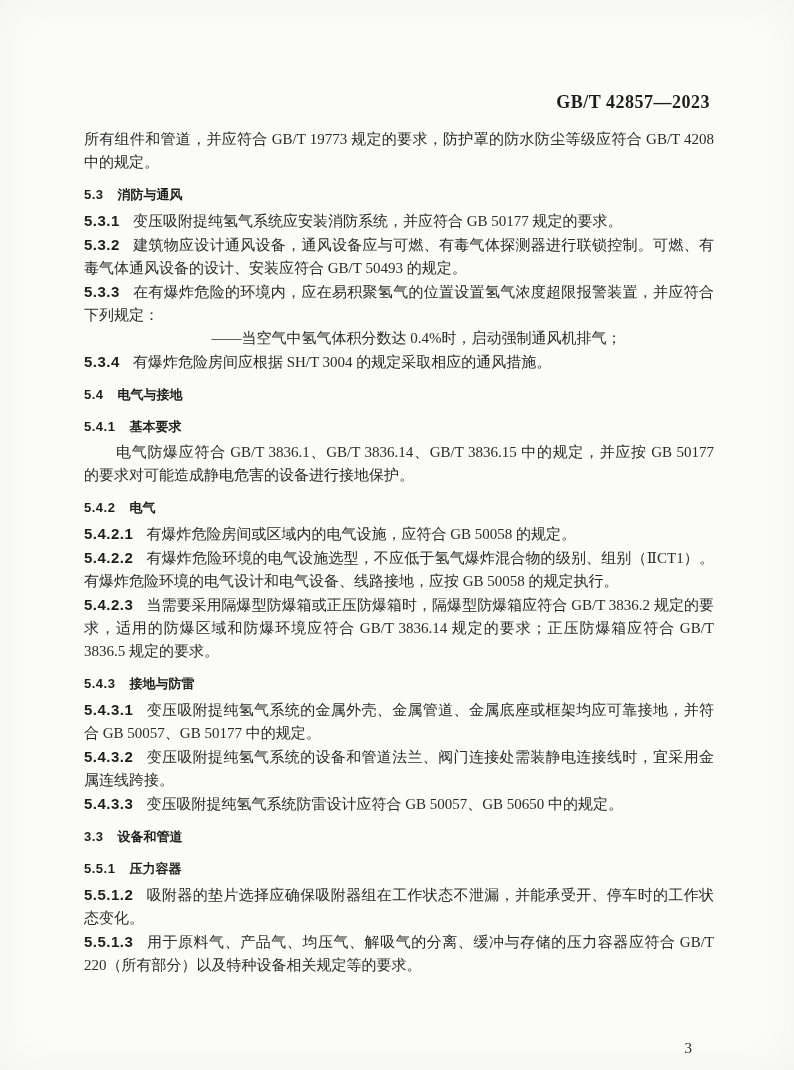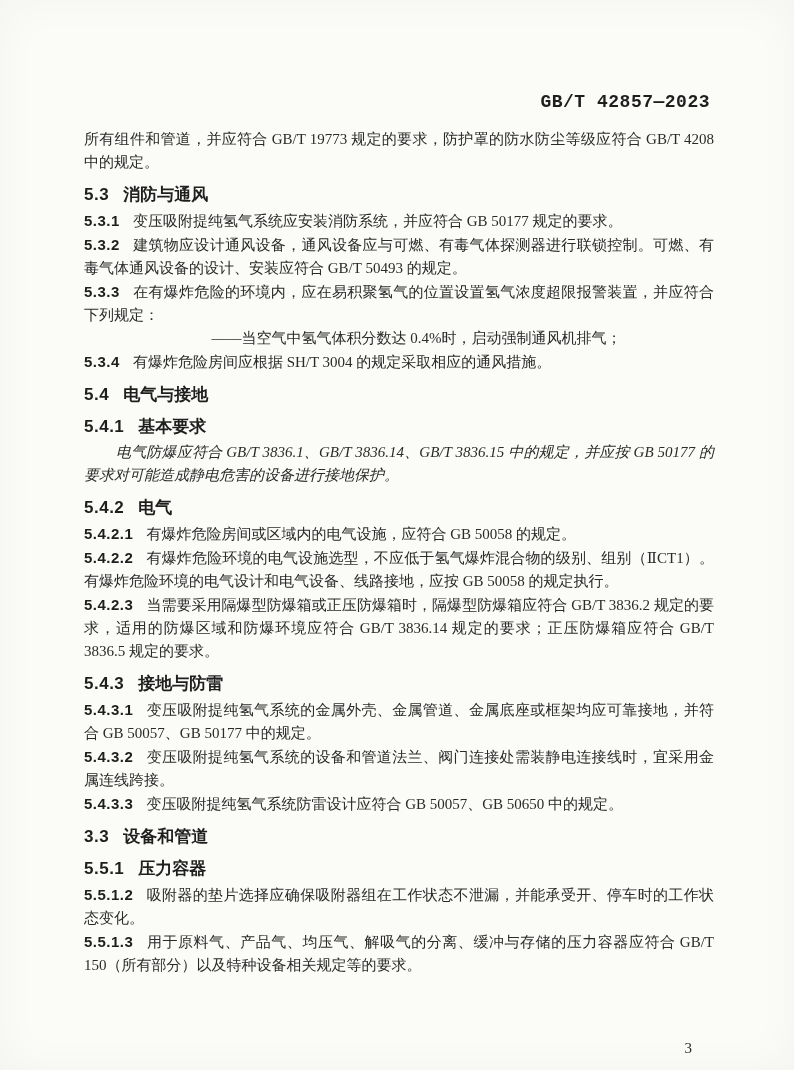--- a/index.html
+++ b/index.html
@@ -14,21 +14,21 @@
     background: #fbfbf8;
     box-shadow: inset 0 0 45px rgba(0,0,0,0.035);
     overflow: hidden;
     color: #2a2a2a;
     font-family: "Liberation Serif", "DejaVu Serif", serif;
   }
   .doc-header {
     position: absolute;
     top: 92px;
     right: 84px;
-    font-family: Liberation Mono, monospace;
+    font-family: Liberation Serif, serif;
     font-weight: 700;
     font-size: 18px;
     letter-spacing: 0.5px;
     color: #1e1e1e;
     white-space: nowrap;
   }
   .content {
     position: absolute;
     top: 128px;
     left: 84px;
@@ -36,39 +36,38 @@
     font-size: 15px;
     line-height: 23px;
     text-align: justify;
   }
   .content p {
     margin: 0;
   }
   .heading {
     font-family: "Liberation Sans", "DejaVu Sans", sans-serif;
     font-weight: 700;
-    font-size: 17px;
+    font-size: 13px;
     margin: 9px 0 3px 0 !important;
     text-align: left;
     color: #1e1e1e;
   }
   .heading .h-num {
     margin-right: 14px;
     letter-spacing: 0.5px;
   }
   .clause .c-num {
     font-family: "Liberation Sans", "DejaVu Sans", sans-serif;
     font-weight: 700;
     color: #1e1e1e;
     margin-right: 13px;
     letter-spacing: 0.5px;
   }
   .para.indented {
     text-indent: 32px;
-    font-style: italic;
   }
   .list-item {
     padding-left: 35px;
     text-align: center;
   }
   .page-number {
     position: absolute;
     top: 1040px;
     right: 102px;
     font-size: 15px;
@@ -97,17 +96,17 @@
       <p class="clause"><span class="c-num">5.4.2.1</span><span>有爆炸危险房间或区域内的电气设施，应符合 GB 50058 的规定。</span></p>
       <p class="clause"><span class="c-num">5.4.2.2</span><span>有爆炸危险环境的电气设施选型，不应低于氢气爆炸混合物的级别、组别（ⅡCT1）。有爆炸危险环境的电气设计和电气设备、线路接地，应按 GB 50058 的规定执行。</span></p>
       <p class="clause"><span class="c-num">5.4.2.3</span><span>当需要采用隔爆型防爆箱或正压防爆箱时，隔爆型防爆箱应符合 GB/T 3836.2 规定的要求，适用的防爆区域和防爆环境应符合 GB/T 3836.14 规定的要求；正压防爆箱应符合 GB/T 3836.5 规定的要求。</span></p>
       <p class="heading"><span class="h-num">5.4.3</span><span>接地与防雷</span></p>
       <p class="clause"><span class="c-num">5.4.3.1</span><span>变压吸附提纯氢气系统的金属外壳、金属管道、金属底座或框架均应可靠接地，并符合 GB 50057、GB 50177 中的规定。</span></p>
       <p class="clause"><span class="c-num">5.4.3.2</span><span>变压吸附提纯氢气系统的设备和管道法兰、阀门连接处需装静电连接线时，宜采用金属连线跨接。</span></p>
       <p class="clause"><span class="c-num">5.4.3.3</span><span>变压吸附提纯氢气系统防雷设计应符合 GB 50057、GB 50650 中的规定。</span></p>
       <p class="heading"><span class="h-num">3.3</span><span>设备和管道</span></p>
       <p class="heading"><span class="h-num">5.5.1</span><span>压力容器</span></p>
       <p class="clause"><span class="c-num">5.5.1.2</span><span>吸附器的垫片选择应确保吸附器组在工作状态不泄漏，并能承受开、停车时的工作状态变化。</span></p>
-      <p class="clause"><span class="c-num">5.5.1.3</span><span>用于原料气、产品气、均压气、解吸气的分离、缓冲与存储的压力容器应符合 GB/T 150（所有部分）以及特种设备相关规定等的要求。</span></p>
+      <p class="clause"><span class="c-num">5.5.1.3</span><span>用于原料气、产品气、均压气、解吸气的分离、缓冲与存储的压力容器应符合 GB/T 220（所有部分）以及特种设备相关规定等的要求。</span></p>
     </div>
 
   <div class="page-number">3</div>
 </div>
 
 </body></html>

